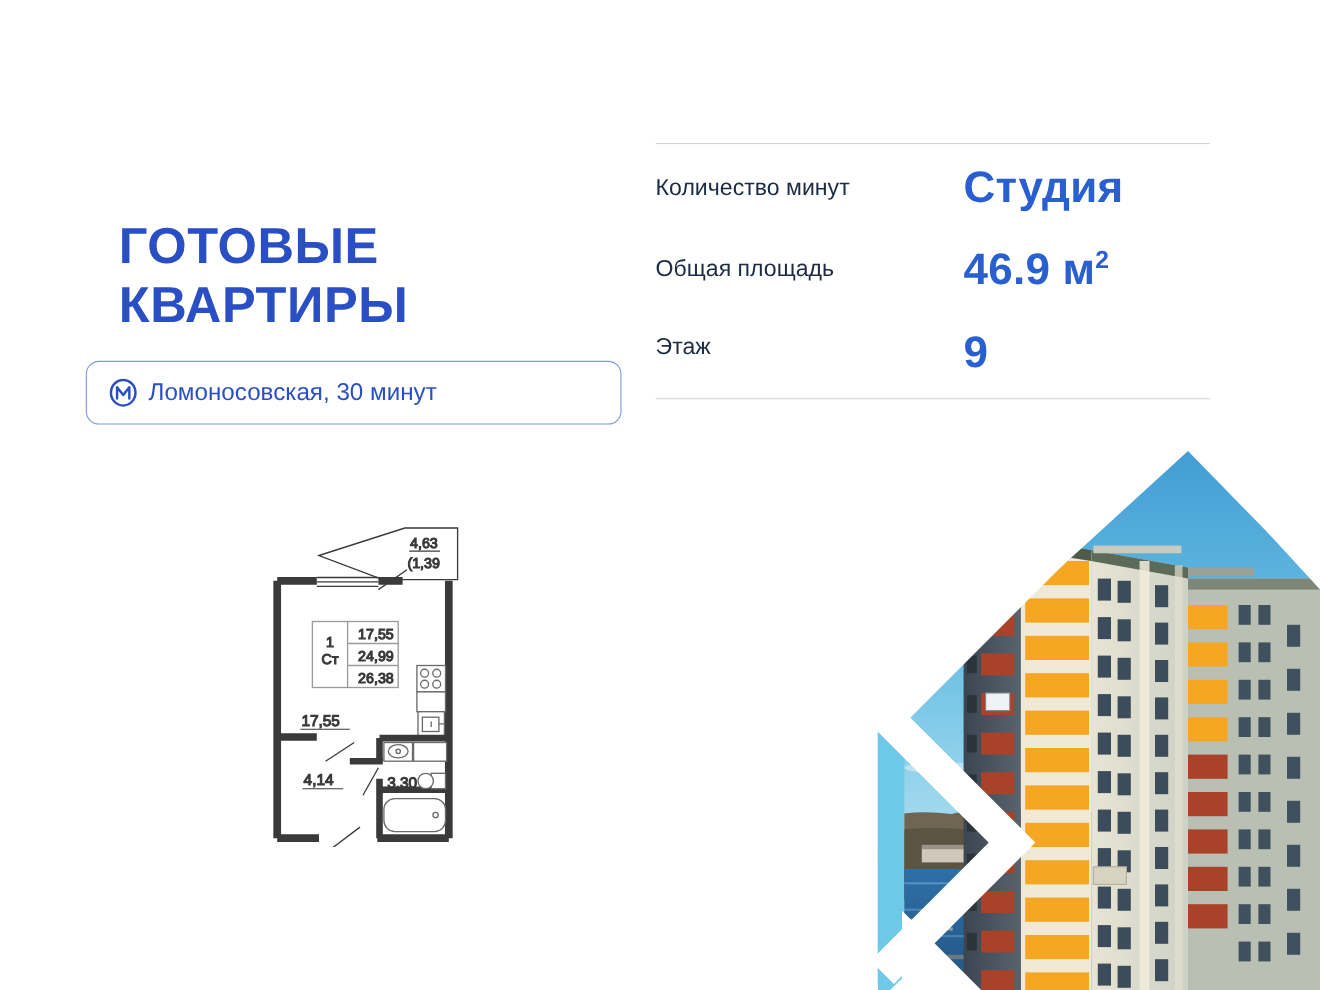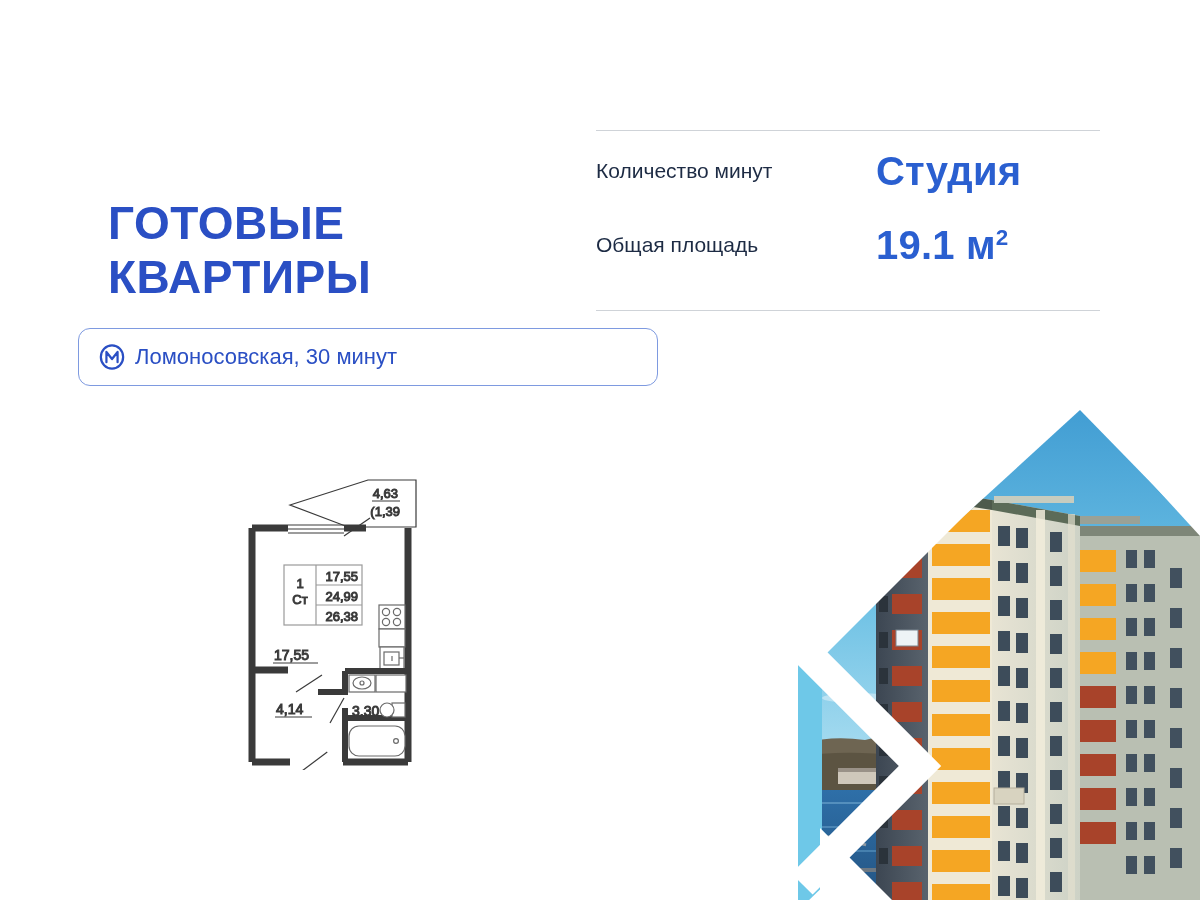--- a/index.html
+++ b/index.html
@@ -37,21 +37,21 @@
 
   .metro-badge {
     margin-top: 24px;
     display: inline-flex;
     align-items: center;
     gap: 10px;
     border: 1.6px solid #7e9ae0;
     border-radius: 12px;
     padding: 14px 22px 15px 20px;
     box-sizing: border-box;
-    width: 580px;
+    width: 487px;
     height: 58px;
   }
   .metro-icon {
     flex: 0 0 auto;
     width: 26px;
     height: 26px;
     display: block;
   }
   .metro-text {
     font-size: 22px;
@@ -148,24 +148,28 @@
 <div class="spec-panel">
 
   <div class="spec-row row-rooms">
     <div class="spec-label">Количество минут</div>
     <div class="spec-value">Студия</div>
   </div>
 
   <div class="spec-row row-area">
     <div class="spec-label">Общая площадь</div>
     <div class="spec-value">
-      <span>19.1</span><span>&nbsp;</span><span>м</span><sup>2</sup>
+      <span>46.9</span><span>&nbsp;</span><span>м</span><sup>2</sup>
     </div>
   </div>
 
+  <div class="spec-row row-floor">
+    <div class="spec-label">Этаж</div>
+    <div class="spec-value">9</div>
+  </div>
 
 </div>
 
 <div class="floorplan">
 <svg width="190" height="300" viewBox="0 0 190 300">
   <g fill="none" stroke="#3a3a3a">
 
     <path d="M42 35 L120 10 L168 10 L168 57 L100 57 Z" fill="#ffffff" stroke="#3a3a3a" stroke-width="1.2"></path>
 
     <text x="150" y="28" font-family="Liberation Sans, sans-serif" font-size="13" fill="#3a3a3a" text-anchor="end">4,63</text>

